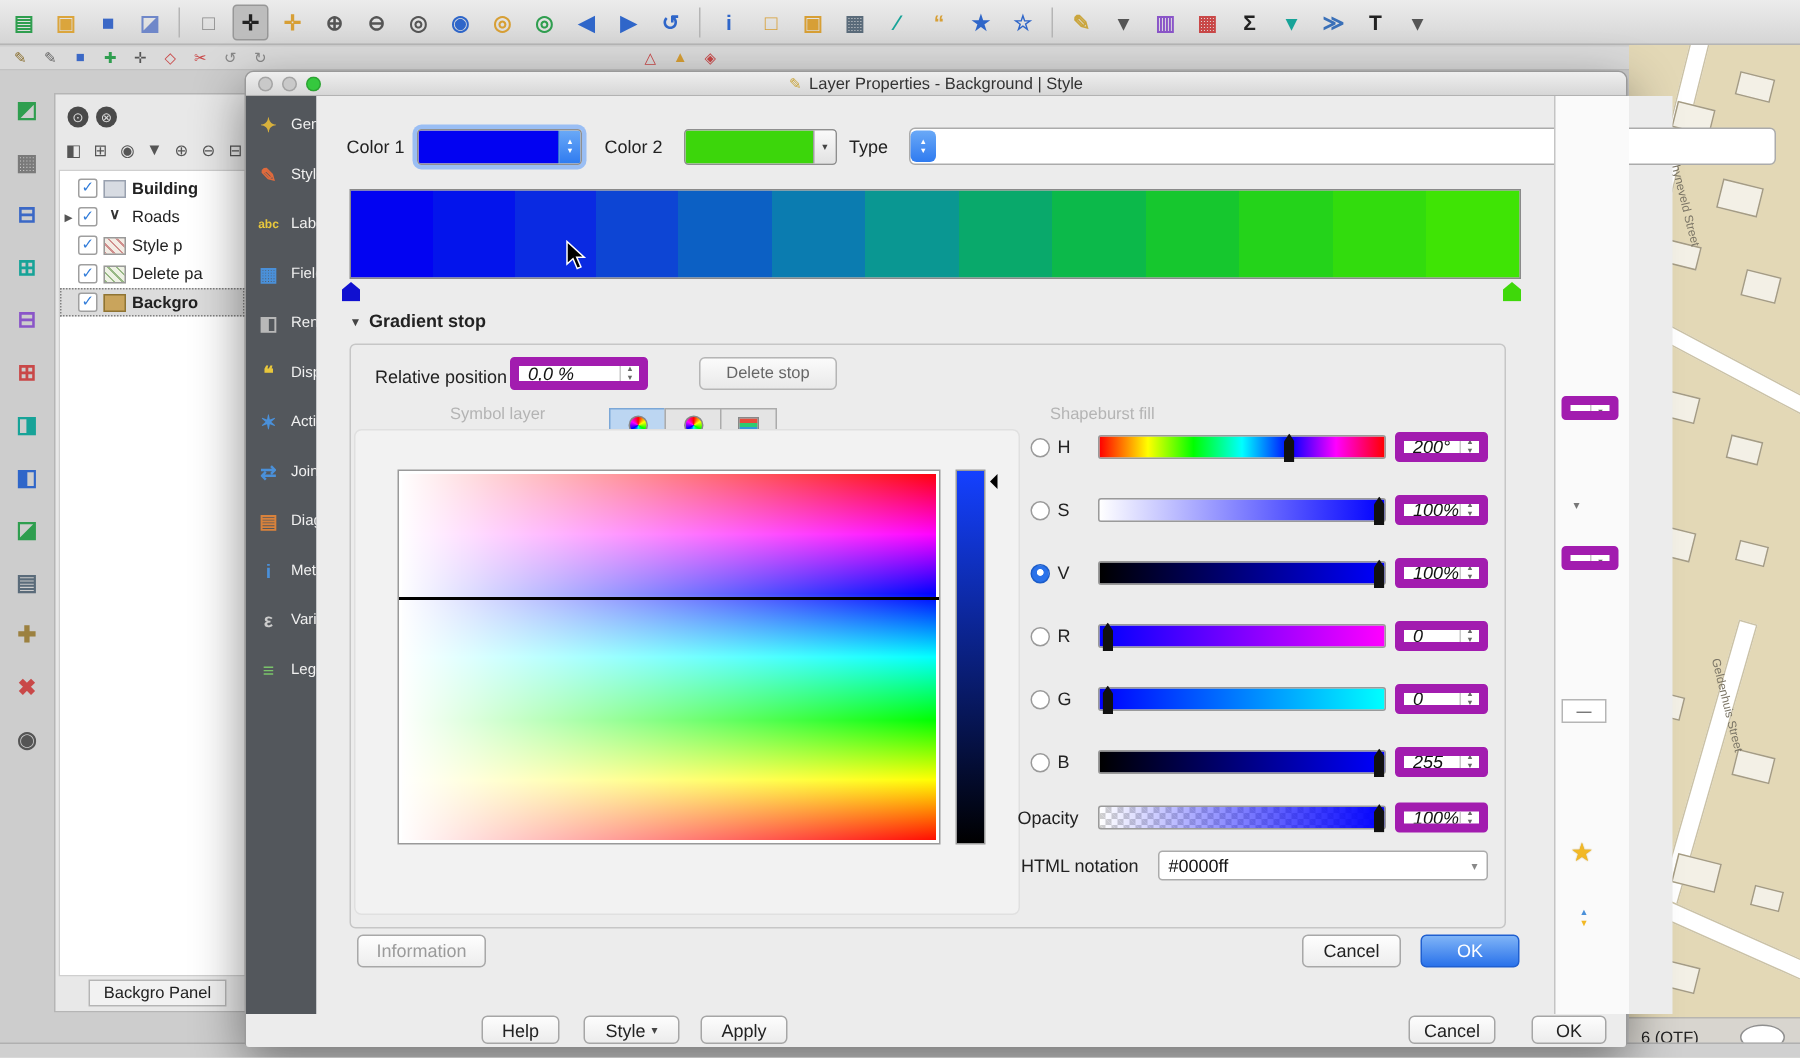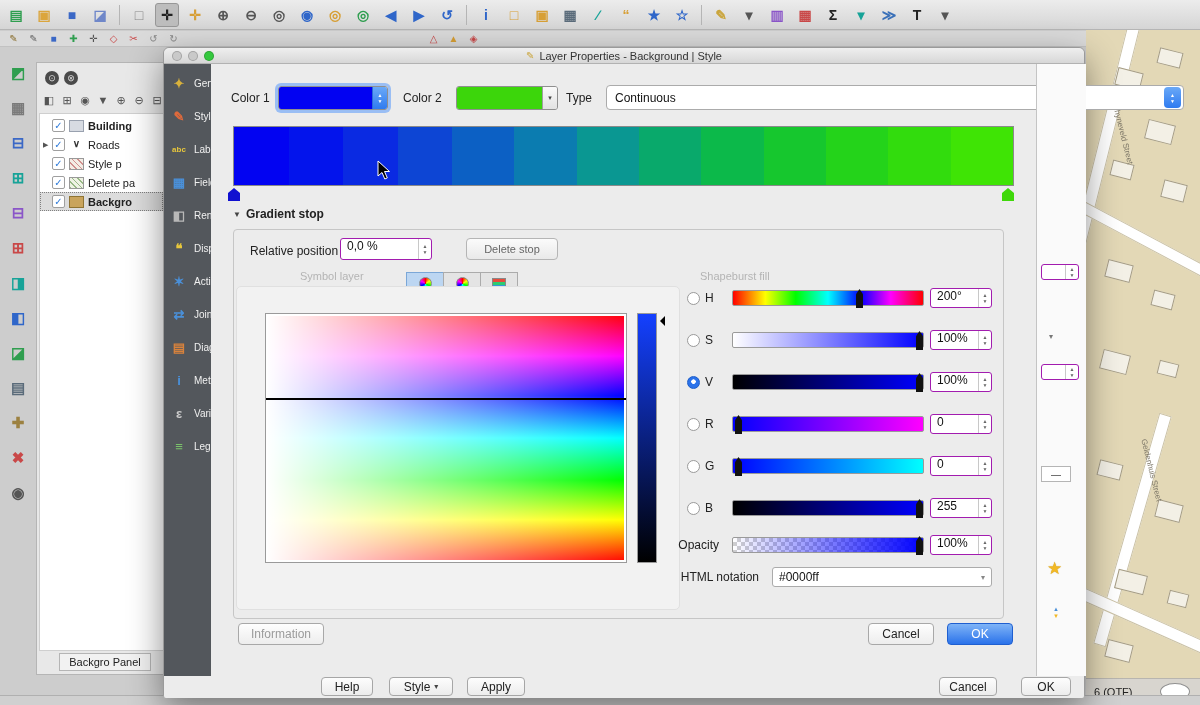--- a/index.html
+++ b/index.html
@@ -93,21 +93,21 @@
   .traffic div { width:10px; height:10px; border-radius:50%; border:1px solid rgba(0,0,0,.18); }
   .title-icon { margin-right:5px; color:#caa53c; font-size:10px; }
 
   .tabs-strip { position:absolute; left:0; top:16px; width:47px; height:612px; background:#53575c;
     overflow:hidden; padding-top:3px; }
   .ptab-row { display:flex; align-items:center; height:33px; padding-left:5px; color:#f0f0f0;
     font-size:10px; white-space:nowrap; overflow:hidden; }
   .ptab-ico { width:20px; height:20px; flex:none; margin-right:5px; display:flex; align-items:center;
     justify-content:center; font-size:13px; font-weight:bold; }
 
-  .editor { position:absolute; left:47px; top:16px; width:825px; height:612px; background:#ececec; }
+  .editor { position:absolute; left:47px; top:16px; width:904px; height:612px; background:#ececec; }
   .fr-label { position:absolute; top:27px; font-size:12px; color:#222; }
   .color-swatch { position:absolute; top:22px; height:24px; border:1px solid #8f8f8f; border-radius:3px;
     display:flex; overflow:hidden; }
   .swatch-fill { flex:1; }
   .sw1 { left:67px; width:110px; box-shadow:0 0 0 3px rgba(100,160,250,.6); }
   .sw1 .swatch-fill { background:#0202f2; }
   .sw2 { left:245px; width:102px; }
   .sw2 .swatch-fill { background:#3cd60b; }
   .swatch-arrow { width:15px; background:linear-gradient(#fafafa,#e2e2e2); border-left:1px solid #9f9f9f;
     display:flex; align-items:center; justify-content:center; font-size:7px; color:#444; }
@@ -132,21 +132,21 @@
   .gstop.green { left:791px; background:#3fd80a; }
   .cursor-svg { position:absolute; left:166px; top:96px; z-index:9; }
 
   .gs-header { position:absolute; left:22px; top:143px; font-weight:bold; font-size:12px; color:#222;
     display:flex; align-items:center; gap:5px; }
   .disc { font-size:8px; color:#444; }
 
   .stop-group { position:absolute; left:22px; top:165px; width:771px; height:390px;
     border:1px solid #c6c6c6; border-radius:4px; }
   .rp-label { position:absolute; left:16px; top:14px; font-size:12px; color:#222; }
-  .spinbox { background:#fff; border:1px solid #a21caf; border-radius:3px; display:flex; overflow:hidden; }
+  .spinbox { background:#fff; border:6px solid #a21caf; border-radius:3px; display:flex; align-items:center; overflow:hidden;font-style:italic; }
   .spinbox .sval { flex:1; padding-left:6px; font-size:12px; color:#111; }
   .spinbox .steps { width:13px; border-left:1px solid #c8c8c8; display:flex; flex-direction:column;
     align-items:center; justify-content:center; height:100%; color:#666; }
   .spinbox .steps span { font-size:5px; line-height:6px; }
   .rp-spin { position:absolute; left:106px; top:8px; width:92px; height:22px; }
   .delete-btn { position:absolute; left:232px; top:8px; width:92px; height:22px; }
   .btnish { border:1px solid #b5b5b5; border-radius:4px; background:linear-gradient(#fbfbfb,#e9e9e9);
     font-size:11px; color:#666; display:flex; align-items:center; justify-content:center; }
   .ghost { position:absolute; color:#b4b4b4; font-size:11px; }
   .ghost1 { left:66px; top:40px; }
@@ -451,21 +451,20 @@
           <span>▼</span>
         </div>
       </div>
       <div class="fr-label" style="left:192px">Color 2</div>
       <div class="color-swatch sw2">
         <div class="swatch-fill"></div>
         <div class="swatch-arrow">▾</div>
       </div>
       <div class="fr-label" style="left:355px">Type</div>
       <div class="type-combo">
-        <div class="cval">Continuous</div>
         <div class="mac-stepper">
           <span>▲</span>
           <span>▼</span>
         </div>
       </div>
 
       <div class="gradient-bar"></div>
       <div class="gstop blue"></div>
       <div class="gstop green"></div>
       <svg class="cursor-svg" width="14" height="20" viewBox="0 0 14 20">

